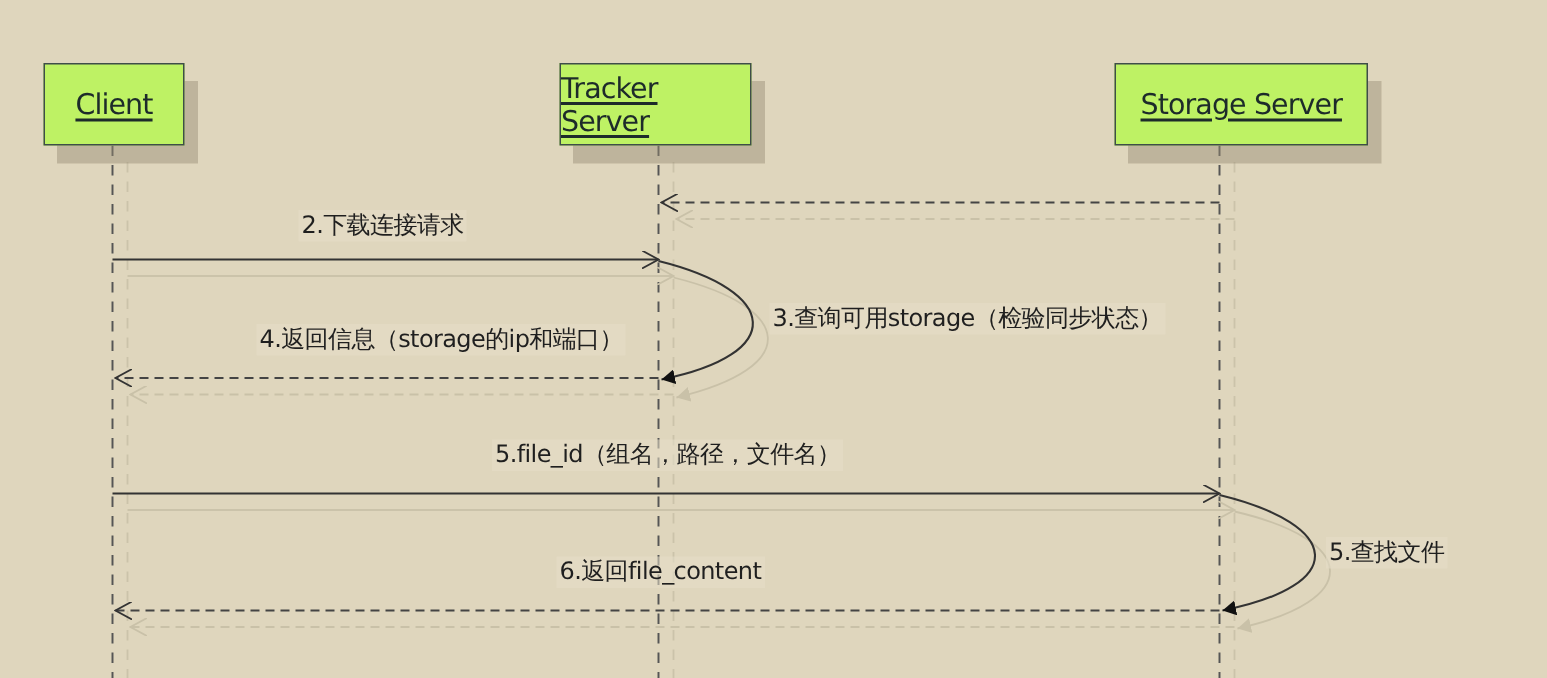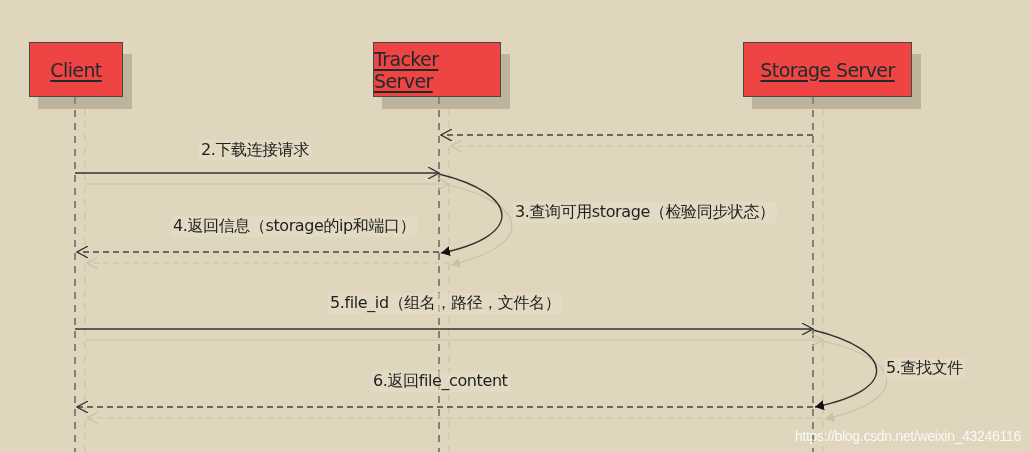--- a/index.html
+++ b/index.html
@@ -4,21 +4,21 @@
 <style>
   html, body { margin: 0; padding: 0; }
   body {
     width: 1031px; height: 452px; overflow: hidden;
     background: #dfd6bd;
     font-family: "DejaVu Sans", "Liberation Sans", sans-serif;
     position: relative;
   }
   .diagram { position: absolute; left: 0; top: 0; width: 1031px; height: 452px; }
   .actor {
-    position: absolute; height: 55px; background: #ef4444;
+    position: absolute; height: 55px; background: #bef264;
     border: 1px solid #3e4d49; box-sizing: border-box;
     display: flex; align-items: center; justify-content: center;
     box-shadow: 9px 12px 0 rgba(150,140,115,0.45);
   }
   .actor-label {
     font-size: 19px; color: #1d2b2a; text-decoration: underline;
     text-decoration-thickness: 2px; text-underline-offset: 3px;
     letter-spacing: -0.6px;
   }
   .msg-label {
@@ -110,14 +110,13 @@
     <span class="actor-label">Storage Server</span>
   </div>
 
   <div class="msg-label" style="left:199px;top:140px;">2.下载连接请求</div>
   <div class="msg-label" style="left:513px;top:202px;">3.查询可用storage（检验同步状态）</div>
   <div class="msg-label" style="left:125px;top:216px;margin-left:46px;">4.返回信息（storage的ip和端口）</div>
   <div class="msg-label" style="left:328px;top:293px;">5.file_id（组名，路径，文件名）</div>
   <div class="msg-label" style="left:884px;top:358px;">5.查找文件</div>
   <div class="msg-label" style="left:371px;top:371px;">6.返回file_content</div>
 
-  <div class="watermark">https://blog.csdn.net/weixin_43246116</div>
 </div>
 
 </body></html>

